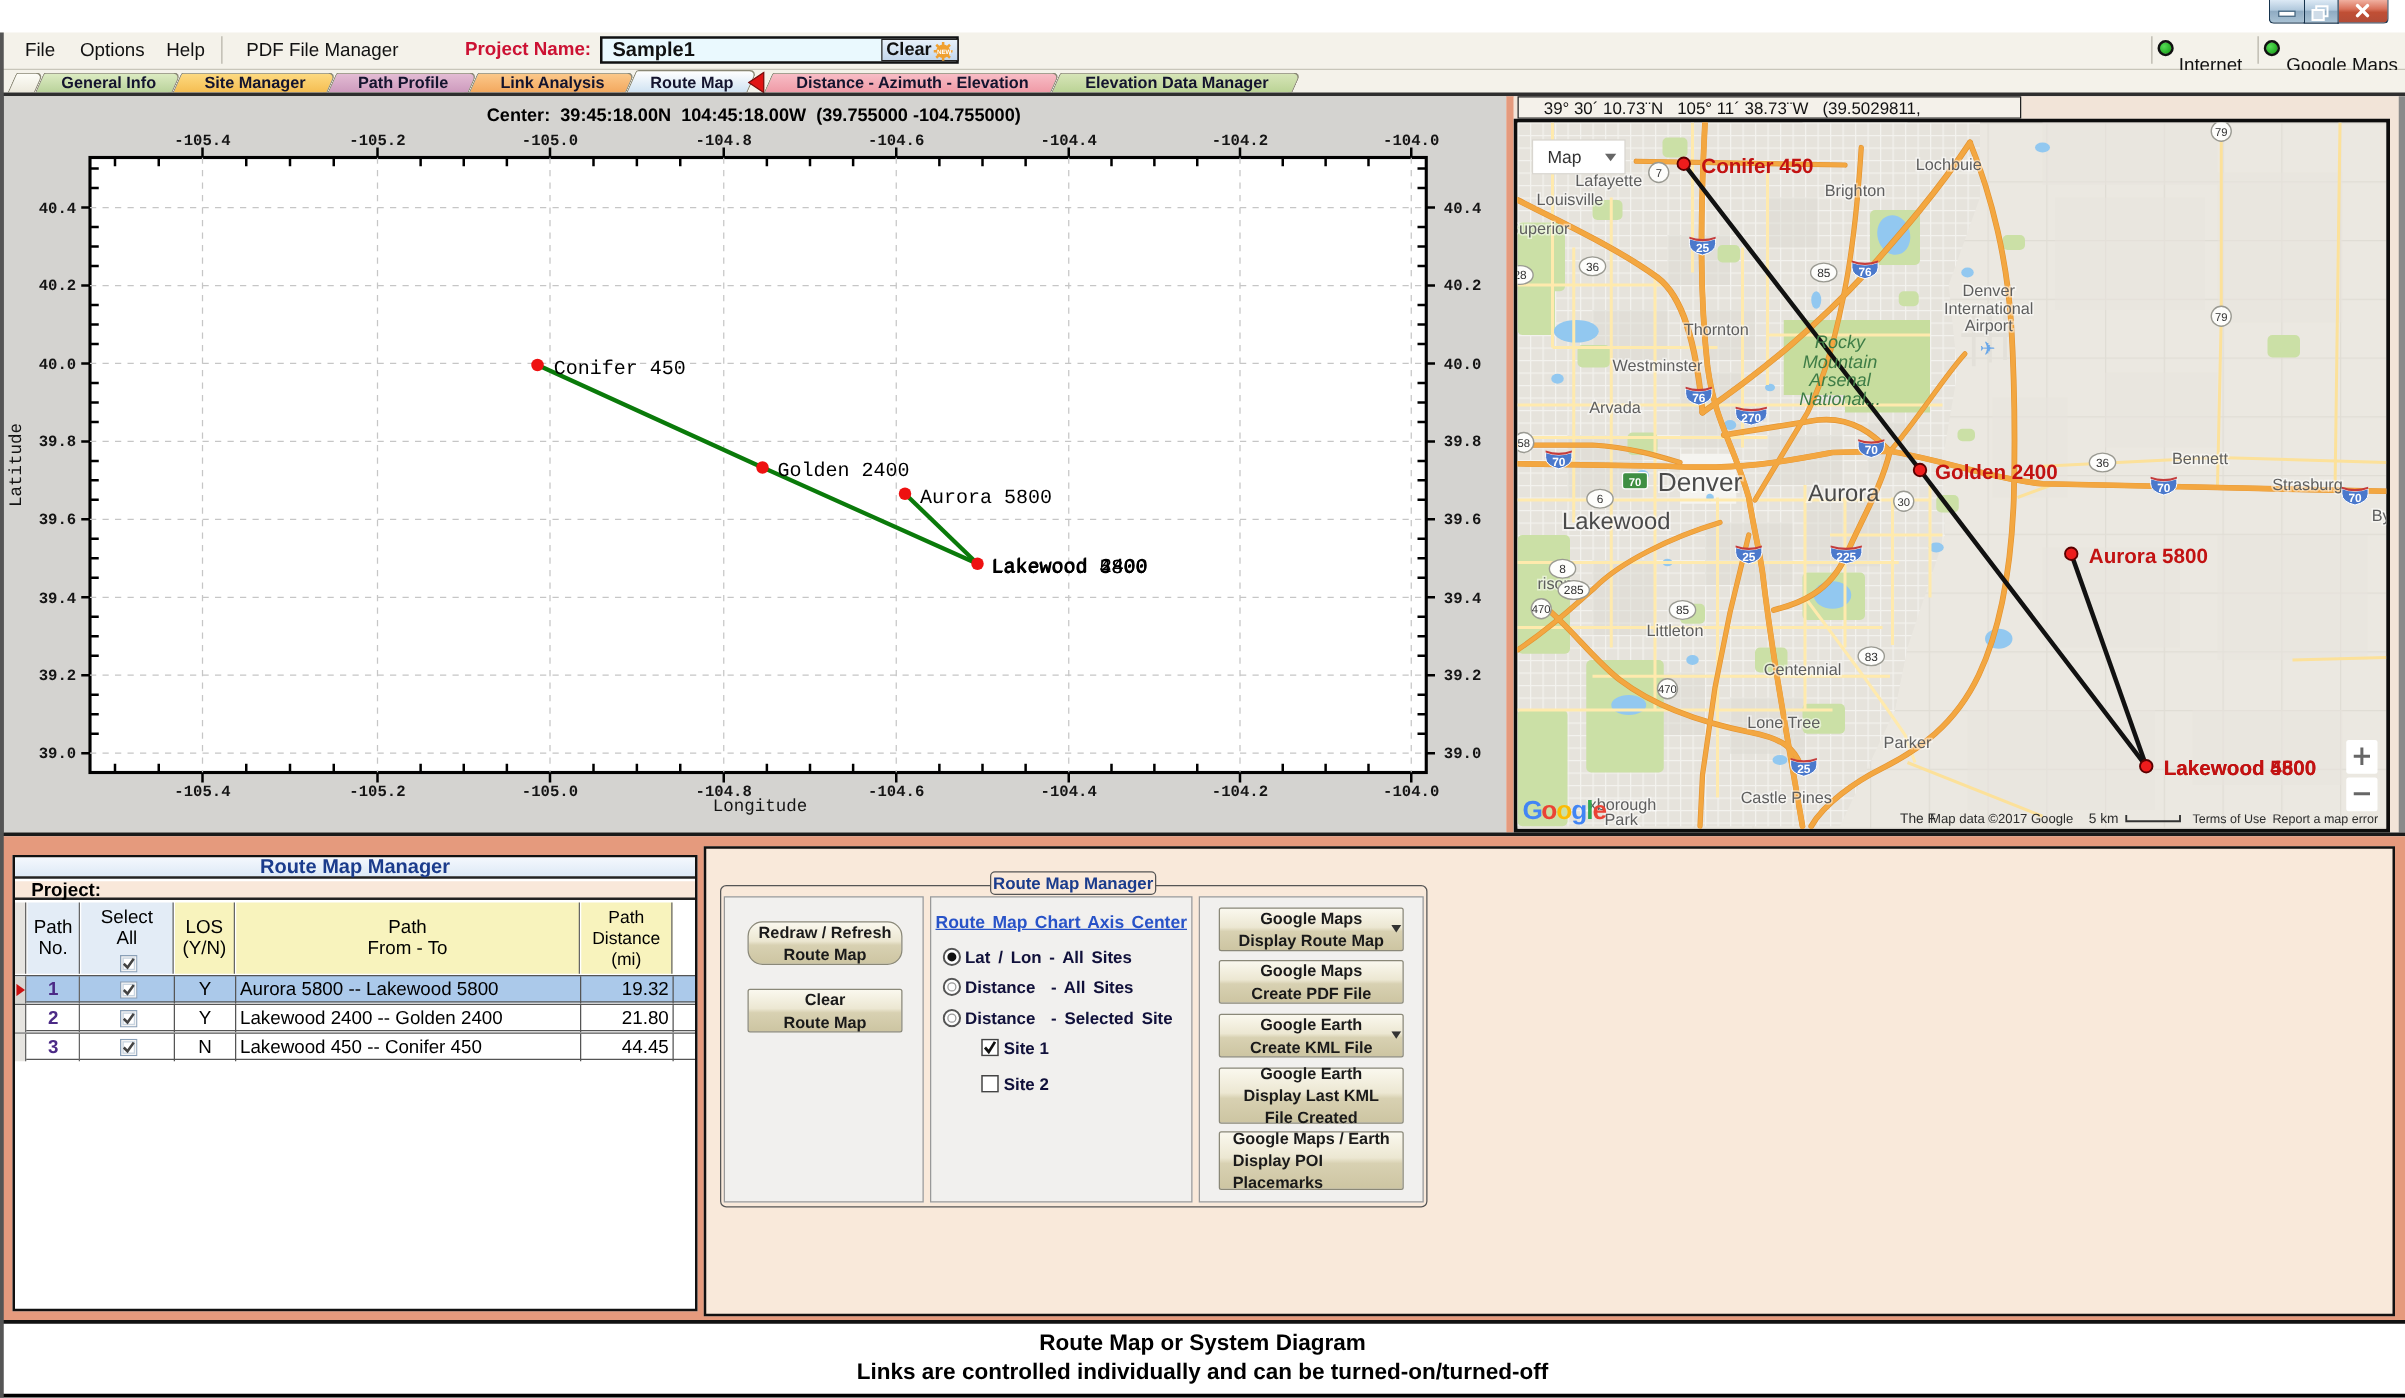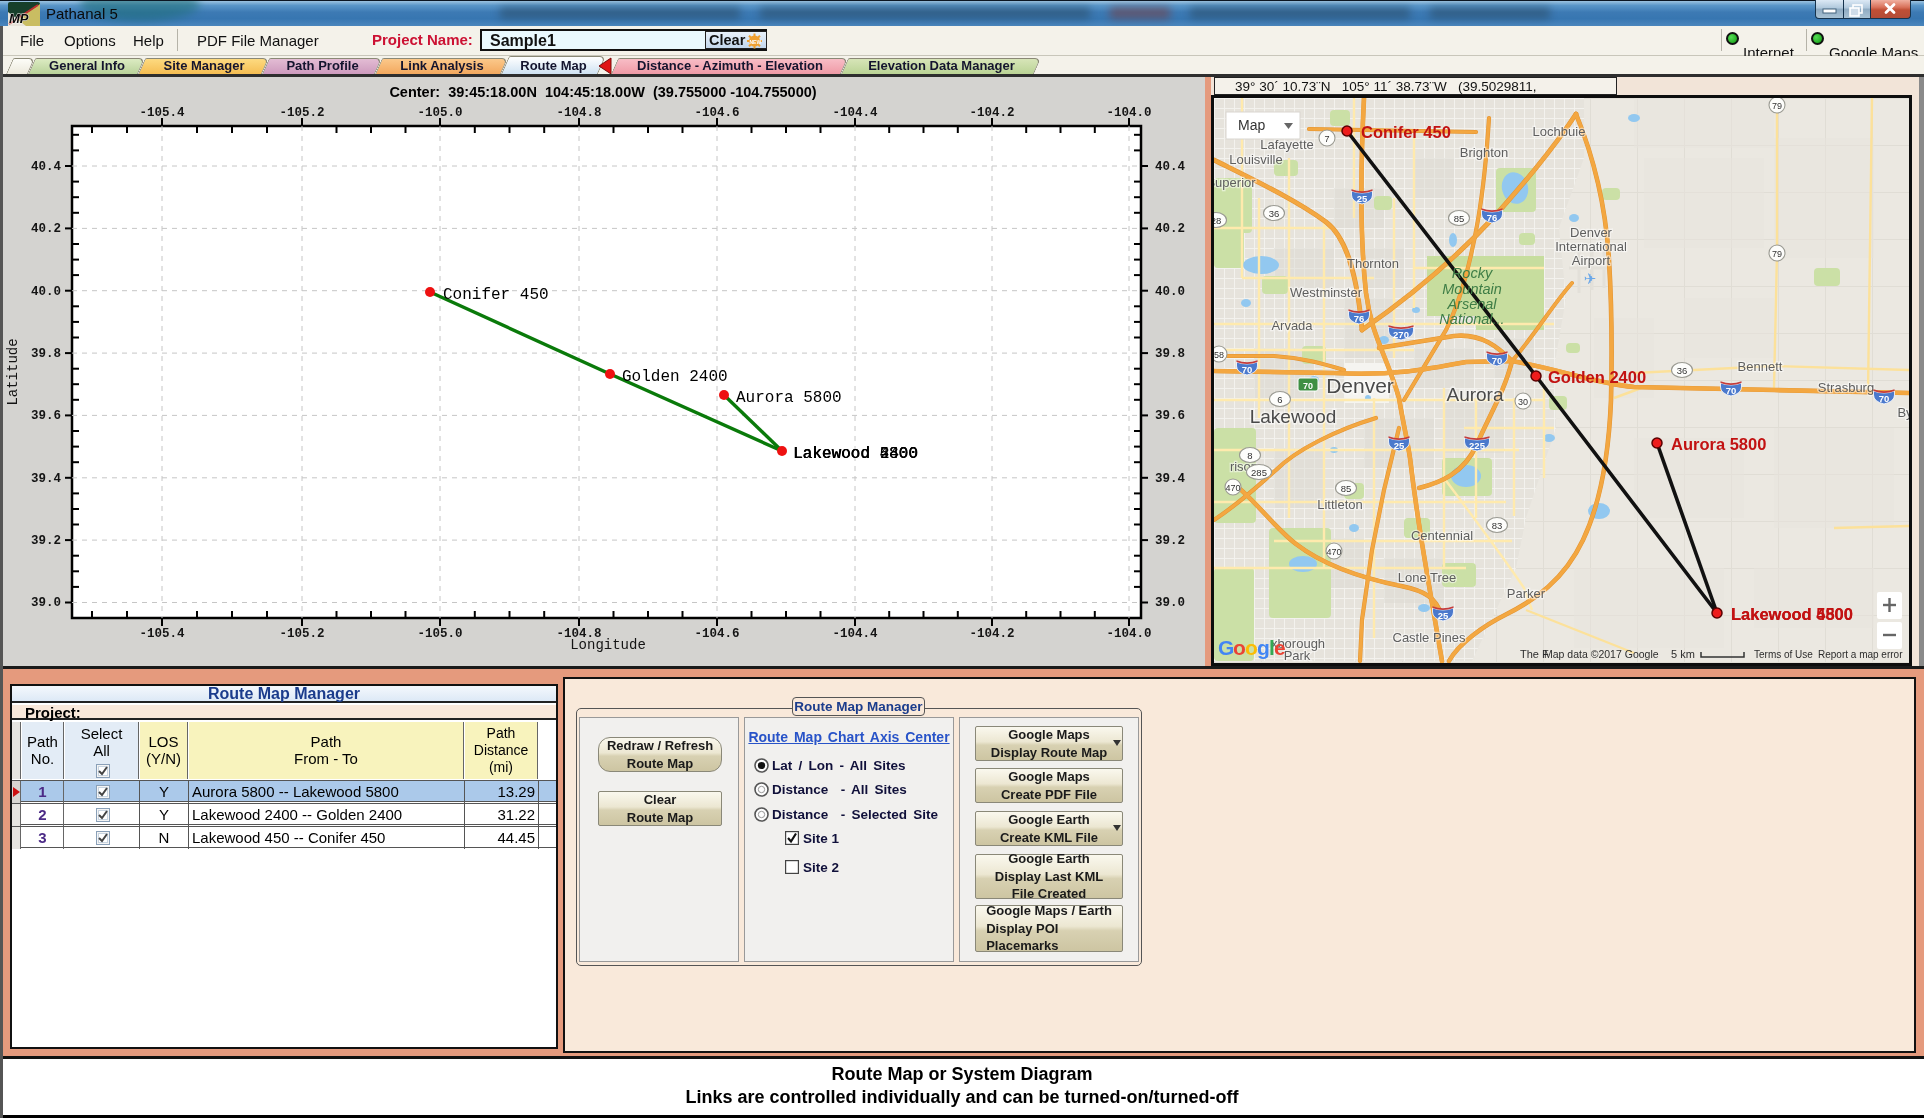--- a/index.html
+++ b/index.html
@@ -66,36 +66,20 @@
     border:2px solid #111; }
   #caption { left:0; top:1056px; width:1924px; height:59px; background:#fff;
     border-top:3px solid #111; text-align:center; font-weight:bold; font-size:18px; color:#000;}
   #blackfoot { left:0; top:1115px; width:1924px; height:3px; background:#000; }
   #leftedge { left:0; top:26px; width:3px; height:1092px; background:#555; }
 </style>
 </head>
 <body>
 <div id="win">
 
-  <div id="titlebar" class="abs">
-    <div class="blob" style="left:80px;top:-14px;width:120px;height:34px;border-radius:50%;background:#1d6d75;"></div>
-    <div class="blob" style="left:500px;top:6px;width:240px;height:12px;background:#2a4a63;"></div>
-    <div class="blob" style="left:760px;top:6px;width:330px;height:12px;background:#2a4a63;"></div>
-    <div class="blob" style="left:1110px;top:6px;width:60px;height:12px;background:#7a3a3a;"></div>
-    <div class="blob" style="left:1190px;top:6px;width:220px;height:12px;background:#2a4a63;"></div>
-    <div class="blob" style="left:1430px;top:6px;width:120px;height:12px;background:#2a4a63;"></div>
-    <svg class="abs" style="left:8px;top:1px" width="33" height="24">
-      <rect x="0" y="0" width="32" height="24" rx="2" fill="#173f2a"></rect>
-      <polygon points="0,24 32,2 32,24" fill="#c9bd62"></polygon>
-      <polygon points="0,24 0,10 18,24" fill="#e8e4da"></polygon>
-      <line x1="1" y1="22" x2="30" y2="3" stroke="#c03030" stroke-width="2"></line>
-      <text x="1" y="21" font-size="13" font-weight="bold" font-style="italic" fill="#0a0a0a" stroke="#f5f5f0" stroke-width="0.8" paint-order="stroke">MP</text>
-    </svg>
-    <div id="titletxt" class="abs">Pathanal 5</div>
-  </div>
   <div id="winbtns" class="abs">
     <div class="wbtn min"><svg width="27" height="17">
           <rect x="7" y="9" width="13" height="4" fill="#fff" stroke="#44657f"></rect>
         </svg></div>
     <div class="wbtn max"><svg width="25" height="17">
           <rect x="9" y="5" width="9" height="8" fill="none" stroke="#fff" stroke-width="1.6"></rect>
           <rect x="6" y="8" width="9" height="8" fill="#cfdce8" stroke="#fff" stroke-width="1.6"></rect>
         </svg></div>
     <div class="wbtn cls"><svg width="38" height="17">
           <g stroke="#fff" stroke-width="2.8" stroke-linecap="round">
@@ -773,38 +757,38 @@
         <polygon points="0,0 7,5 0,10" fill="#cc1111"></polygon>
       </svg>
     <div class="abs" style="left:10px;top:0;width:42px;height:22px;border-right:1px solid #666;text-align:center;line-height:21px;font-weight:bold;font-size:15px;color:#4b2a86;">1</div>
     <svg class="abs" style="left:84px;top:4px" width="14" height="14">
         <rect x="0.5" y="0.5" width="13" height="13" fill="#f4f4f4" stroke="#8aa0b8"></rect>
         <rect x="2.5" y="2.5" width="9" height="9" fill="#fff" stroke="#c8d4e0"></rect>
         <path d="M3,7 L6,10 L11,3" stroke="#444" stroke-width="2" fill="none"></path>
       </svg>
     <div class="abs" style="left:128px;top:0;width:48px;height:22px;text-align:center;line-height:21px;">Y</div>
     <div class="abs" style="left:180px;top:0;width:275px;height:22px;line-height:21px;">Aurora 5800 -- Lakewood 5800</div>
-    <div class="abs" style="left:453px;top:0;width:70px;height:22px;text-align:right;line-height:21px;">13.29</div>
+    <div class="abs" style="left:453px;top:0;width:70px;height:22px;text-align:right;line-height:21px;">19.32</div>
     <div class="abs" style="left:127px;top:0;width:1px;height:22px;background:#555;"></div>
     <div class="abs" style="left:176px;top:0;width:1px;height:22px;background:#555;"></div>
     <div class="abs" style="left:452px;top:0;width:1px;height:22px;background:#555;"></div>
     <div class="abs" style="left:526px;top:0;width:1px;height:22px;background:#555;"></div>
   </div>
   <div class="abs" style="left:12px;top:803px;width:544px;height:22px;background:#ffffff;border-top:1px solid #555;border-bottom:1px solid #555;font-size:15px;color:#000;">
     <div class="abs" style="left:0;top:0;width:9px;height:22px;background:#e6e4e0;border-right:1px solid #666;"></div>
 
     <div class="abs" style="left:10px;top:0;width:42px;height:22px;border-right:1px solid #666;text-align:center;line-height:21px;font-weight:bold;font-size:15px;color:#4b2a86;">2</div>
     <svg class="abs" style="left:84px;top:4px" width="14" height="14">
         <rect x="0.5" y="0.5" width="13" height="13" fill="#f4f4f4" stroke="#8aa0b8"></rect>
         <rect x="2.5" y="2.5" width="9" height="9" fill="#fff" stroke="#c8d4e0"></rect>
         <path d="M3,7 L6,10 L11,3" stroke="#444" stroke-width="2" fill="none"></path>
       </svg>
     <div class="abs" style="left:128px;top:0;width:48px;height:22px;text-align:center;line-height:21px;">Y</div>
     <div class="abs" style="left:180px;top:0;width:275px;height:22px;line-height:21px;">Lakewood 2400 -- Golden 2400</div>
-    <div class="abs" style="left:453px;top:0;width:70px;height:22px;text-align:right;line-height:21px;">31.22</div>
+    <div class="abs" style="left:453px;top:0;width:70px;height:22px;text-align:right;line-height:21px;">21.80</div>
     <div class="abs" style="left:127px;top:0;width:1px;height:22px;background:#555;"></div>
     <div class="abs" style="left:176px;top:0;width:1px;height:22px;background:#555;"></div>
     <div class="abs" style="left:452px;top:0;width:1px;height:22px;background:#555;"></div>
     <div class="abs" style="left:526px;top:0;width:1px;height:22px;background:#555;"></div>
   </div>
   <div class="abs" style="left:12px;top:826px;width:544px;height:22px;background:#ffffff;border-top:1px solid #555;border-bottom:1px solid #555;font-size:15px;color:#000;">
     <div class="abs" style="left:0;top:0;width:9px;height:22px;background:#e6e4e0;border-right:1px solid #666;"></div>
 
     <div class="abs" style="left:10px;top:0;width:42px;height:22px;border-right:1px solid #666;text-align:center;line-height:21px;font-weight:bold;font-size:15px;color:#4b2a86;">3</div>
     <svg class="abs" style="left:84px;top:4px" width="14" height="14">

